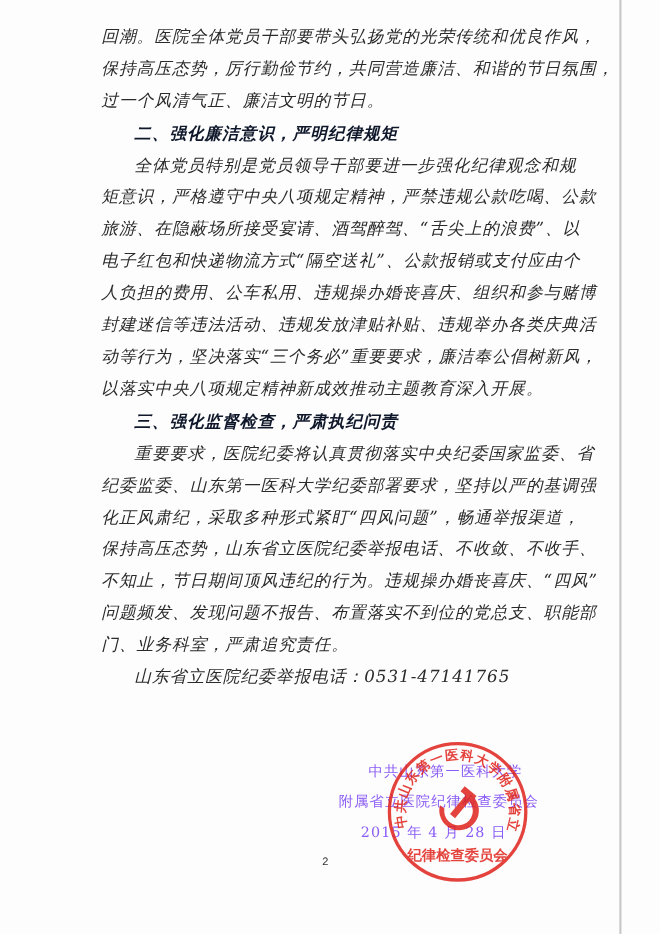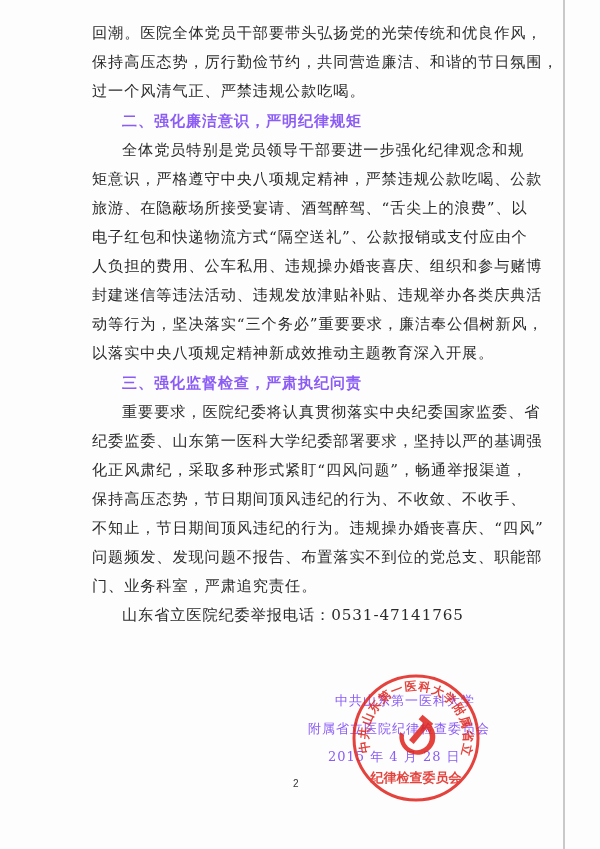--- a/index.html
+++ b/index.html
@@ -11,63 +11,63 @@
     }
     .page-edge {
       position: absolute; left: 563px; top: 0; width: 2px; height: 849px;
       background: #c9c9c9;
     }
     .body-text {
       position: absolute; left: 92px; top: 0; width: 420px;
     }
     .line {
       position: absolute; left: 0; white-space: nowrap;
-      font-size: 15.2px; letter-spacing: 0.9px; line-height: 20px;
+      font-size: 15.2px; letter-spacing: 0.9px; line-height: 20px; font-style: italic;
     }
     .indent { left: 30px; }
-    .heading { font-weight: bold; font-family: "DejaVu Sans", sans-serif; font-size: 15px; letter-spacing: 1px; color: #8b5cf6; text-align: center; }
+    .heading { font-weight: bold; font-family: "DejaVu Sans", sans-serif; font-size: 15px; letter-spacing: 1px; color: #0f172a; text-align: center; }
     .sig {
       position: absolute; white-space: nowrap; font-size: 13px; letter-spacing: 1px; color: #8b5cf6; z-index: 1;
     }
     .seal {
       position: absolute; left: 350px; top: 672px; width: 132px; height: 132px;
       z-index: 2; opacity: 0.85;
     }
     .page-num {
       position: absolute; left: 293px; top: 778px; font-size: 10px; color: #333;
       font-family: "Liberation Sans", sans-serif;
     }
   </style>
 </head>
 <body>
 
 <div class="page-edge"></div>
 
 <div class="body-text">
   <div class="line" style="top:23px">回潮。医院全体党员干部要带头弘扬党的光荣传统和优良作风，</div>
   <div class="line" style="top:52px">保持高压态势，厉行勤俭节约，共同营造廉洁、和谐的节日氛围，</div>
-  <div class="line" style="top:81px">过一个风清气正、严禁违规公款吃喝。</div>
+  <div class="line" style="top:81px">过一个风清气正、廉洁文明的节日。</div>
 
   <div class="line indent heading" style="top:111px">二、强化廉洁意识，严明纪律规矩</div>
 
   <div class="line indent" style="top:140px">全体党员特别是党员领导干部要进一步强化纪律观念和规</div>
   <div class="line" style="top:169px">矩意识，严格遵守中央八项规定精神，严禁违规公款吃喝、公款</div>
   <div class="line" style="top:198px">旅游、在隐蔽场所接受宴请、酒驾醉驾、“舌尖上的浪费”、以</div>
   <div class="line" style="top:227px">电子红包和快递物流方式“隔空送礼”、公款报销或支付应由个</div>
   <div class="line" style="top:256px">人负担的费用、公车私用、违规操办婚丧喜庆、组织和参与赌博</div>
   <div class="line" style="top:285px">封建迷信等违法活动、违规发放津贴补贴、违规举办各类庆典活</div>
   <div class="line" style="top:314px">动等行为，坚决落实“三个务必”重要要求，廉洁奉公倡树新风，</div>
   <div class="line" style="top:343px">以落实中央八项规定精神新成效推动主题教育深入开展。</div>
 
   <div class="line indent heading" style="top:373px">三、强化监督检查，严肃执纪问责</div>
 
   <div class="line indent" style="top:402px">重要要求，医院纪委将认真贯彻落实中央纪委国家监委、省</div>
   <div class="line" style="top:431px">纪委监委、山东第一医科大学纪委部署要求，坚持以严的基调强</div>
   <div class="line" style="top:460px">化正风肃纪，采取多种形式紧盯“四风问题”，畅通举报渠道，</div>
-  <div class="line" style="top:489px">保持高压态势，节日期间顶风违纪的行为、不收敛、不收手、</div>
+  <div class="line" style="top:489px">保持高压态势，山东省立医院纪委举报电话、不收敛、不收手、</div>
   <div class="line" style="top:518px">不知止，节日期间顶风违纪的行为。违规操办婚丧喜庆、“四风”</div>
   <div class="line" style="top:547px">问题频发、发现问题不报告、布置落实不到位的党总支、职能部</div>
   <div class="line" style="top:576px">门、业务科室，严肃追究责任。</div>
 
   <div class="line indent" style="top:605px">山东省立医院纪委举报电话：0531-47141765</div>
 </div>
 
 <div class="sig" style="left:335px; top:692px">中共山东第一医科大学</div>
 <div class="sig" style="left:308px; top:720px">附属省立医院纪律检查委员会</div>
 <div class="sig" style="left:328px; top:748px">2015 年 4 月 28 日</div>

